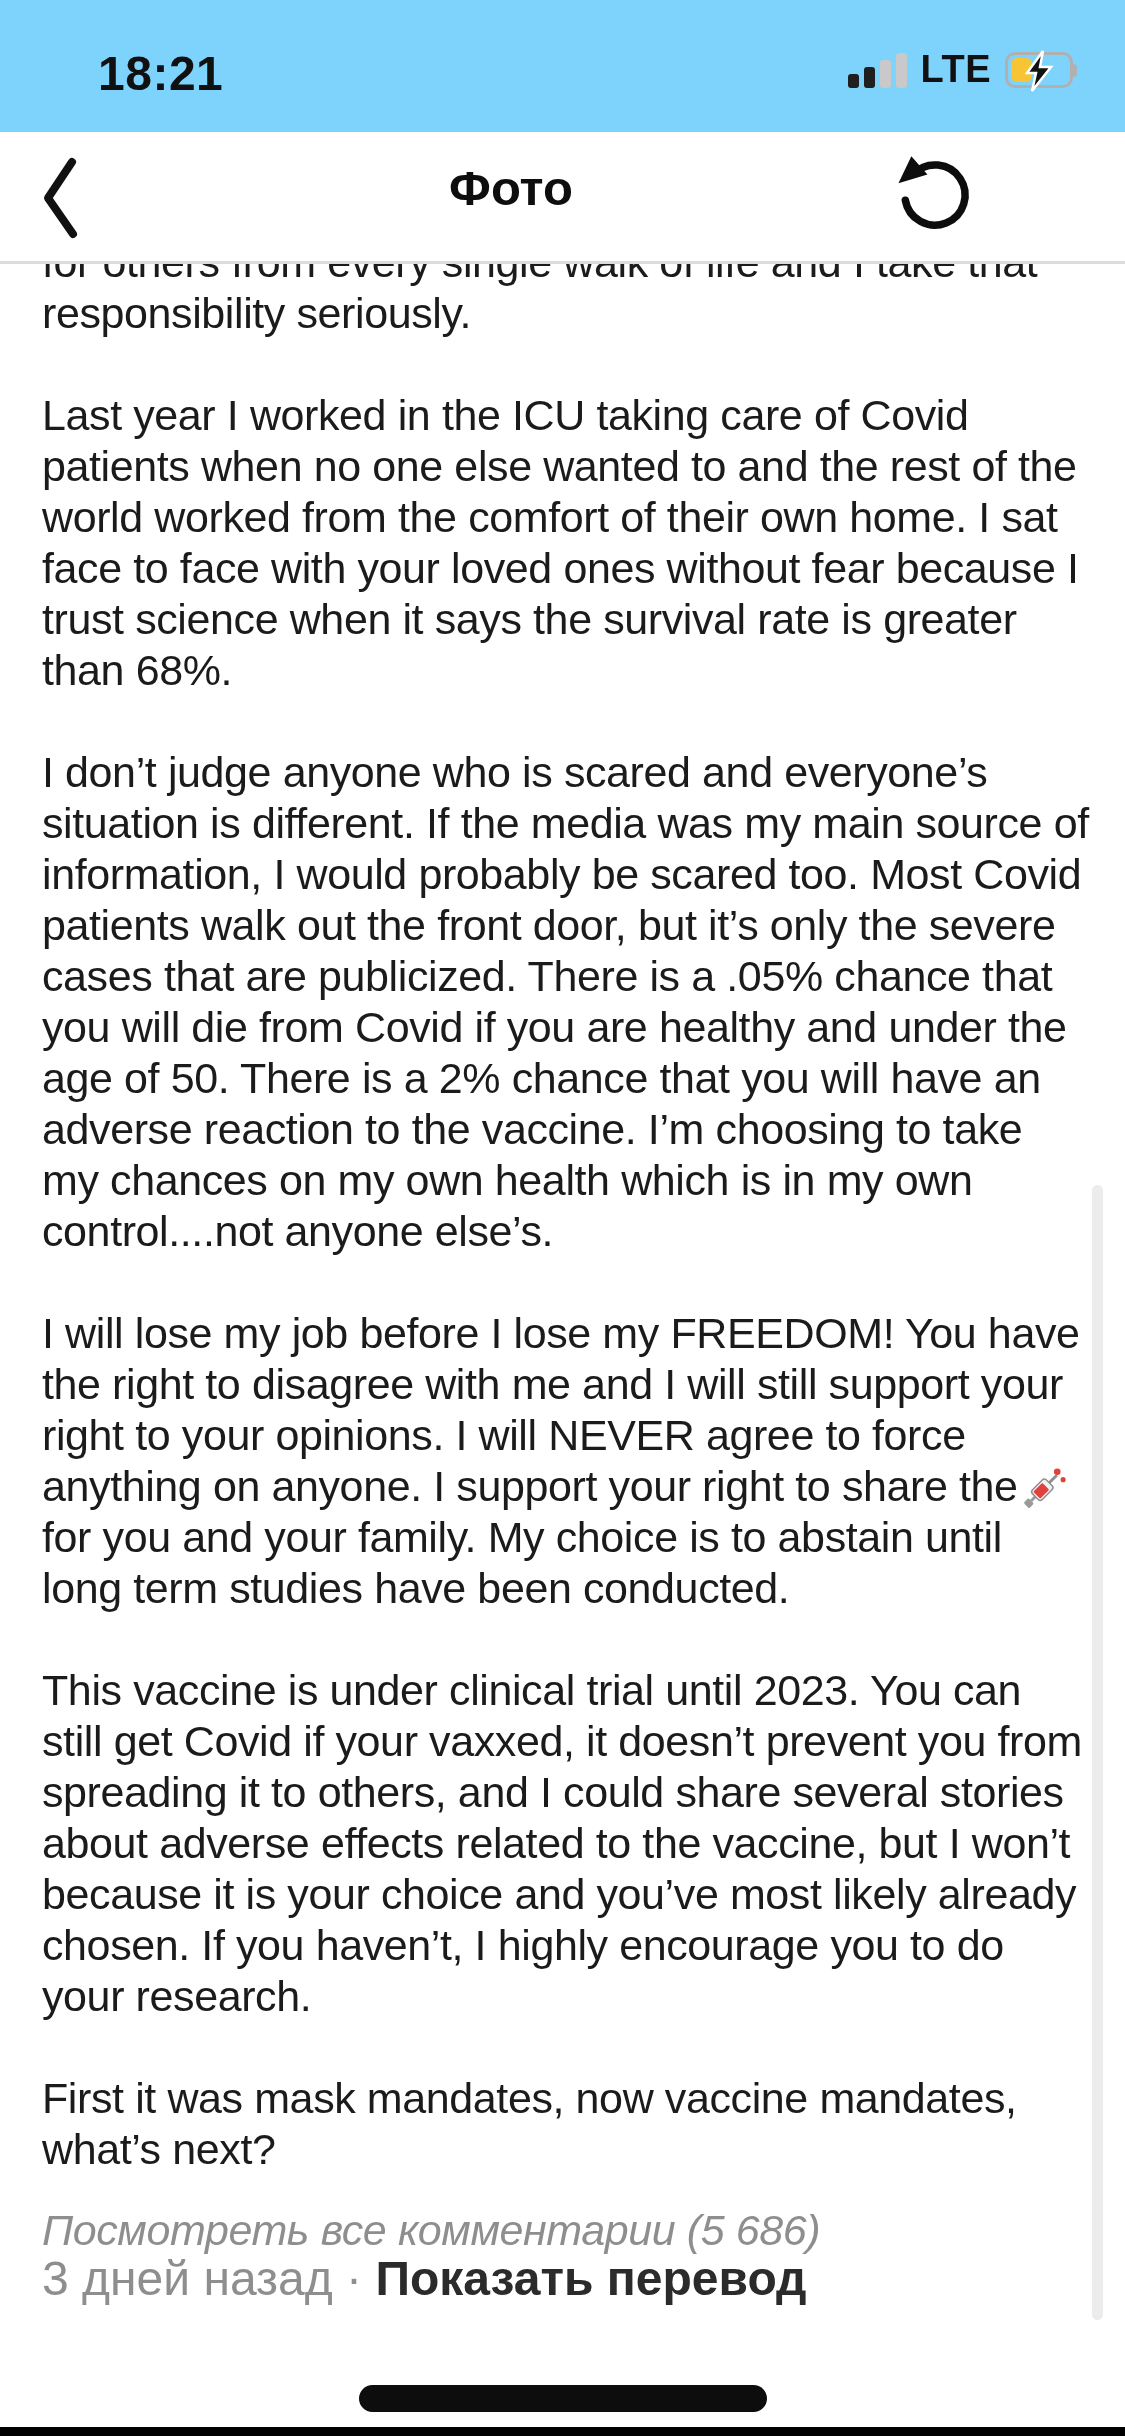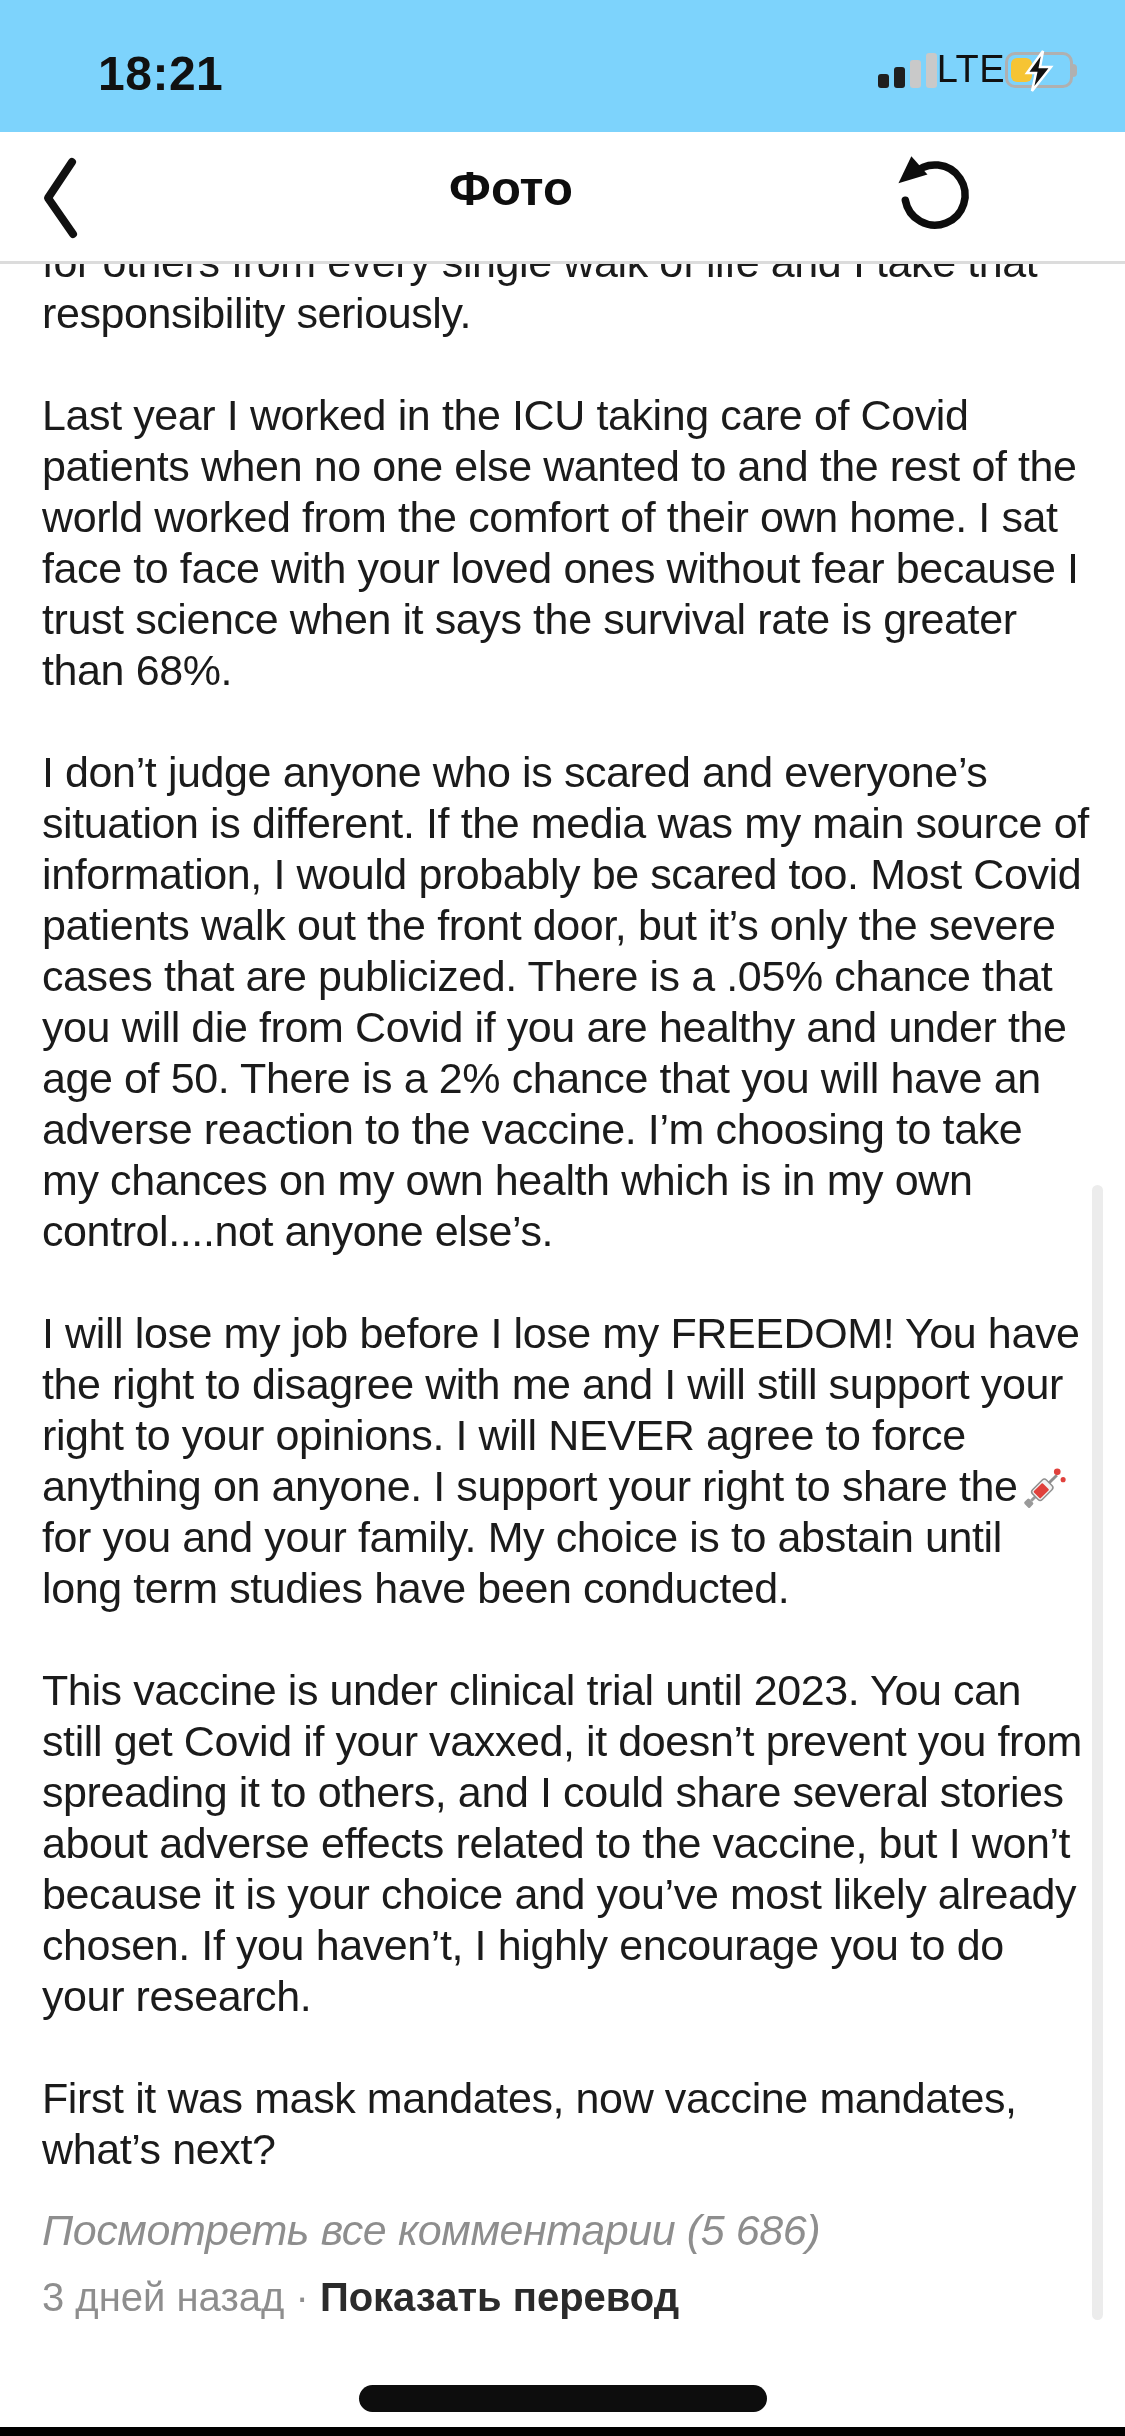--- a/index.html
+++ b/index.html
@@ -5,21 +5,21 @@
   html,body{margin:0;padding:0;}
   body{
     width:1125px;height:2436px;position:relative;overflow:hidden;
     background:#ffffff;
     font-family:"Liberation Sans","DejaVu Sans",sans-serif;
     color:#1b1b1b;
   }
   
   .status-bar{position:absolute;top:0;left:0;width:1125px;height:132px;background:#7dd3fc;}
   .time{position:absolute;left:98px;top:46px;font-size:48px;font-weight:bold;letter-spacing:.5px;color:#111;}
-  .status-right{position:absolute;right:40px;top:48px;display:flex;align-items:center;}
+  .status-right{position:absolute;right:40px;top:48px;display:flex;align-items:center;gap:14px;font-weight:bold;}
   .sig{display:flex;align-items:flex-end;gap:5px;height:36px;}
   .sig i{display:block;width:11px;border-radius:3px;background:#c9c9c9;}
   .sig i.on{background:#1f1f1f;}
   .sig i:nth-child(1){height:14px;}
   .sig i:nth-child(2){height:21px;}
   .sig i:nth-child(3){height:28px;}
   .sig i:nth-child(4){height:35px;}
   .lte{font-size:38px;color:#111;letter-spacing:.5px;}
   .battery{position:relative;width:80px;height:38px;}
   .bat-body{position:absolute;left:0;top:1px;width:62px;height:30px;border:3px solid #b0b0b0;border-radius:10px;}
@@ -33,21 +33,21 @@
   .rotate-btn{position:absolute;right:44px;top:18px;width:86px;height:90px;cursor:pointer;}
   .separator{position:absolute;top:261px;left:0;width:1125px;height:3px;background:#dcdcdc;}
   
   .caption-wrap{position:absolute;top:264px;left:0;right:0;bottom:0;overflow:hidden;}
   .caption{padding:0 36px 0 42px;font-size:43px;line-height:51px;letter-spacing:-0.4px;color:#1b1b1b;}
   .caption p{margin:0 0 51px 0;}
   .caption p.first{margin-top:-27px;}
   .caption p.last{margin-bottom:30px;}
   .syringe{width:47px;height:47px;display:inline-block;vertical-align:-9px;margin:0 4px;}
   .comments{font-size:43px;line-height:50px;letter-spacing:-0.4px;color:#8e8e8e;padding:0 36px 0 42px;cursor:pointer;font-style:italic;}
-  .meta-row{margin-top:18px;padding:0 36px 0 42px;font-size:40px;line-height:48px;color:#8e8e8e;}
+  .meta-row{padding:0 36px 0 42px;font-size:48px;line-height:48px;color:#8e8e8e;}
   .meta-row .translate{font-weight:bold;color:#2b2b2b;cursor:pointer;}
   
   .scrollbar{position:absolute;right:22px;top:1185px;width:11px;height:1135px;border-radius:6px;background:#ececec;}
   .bottom-mask{position:absolute;left:0;bottom:0;width:1125px;height:110px;background:#fff;}
   .home-indicator{position:absolute;left:50%;transform:translateX(-50%);bottom:24px;width:402px;height:21px;border-radius:12px;background:#b7b7b7;}
   .home-indicator::before{content:"";position:absolute;left:-3px;right:-3px;top:-6px;height:27px;border-radius:14px;background:#0d0d0d;z-index:-1;}
   .bottom-strip{position:absolute;left:0;bottom:0;width:1125px;height:9px;background:#000;}
   svg{display:block;}
 </style>
 </head>

